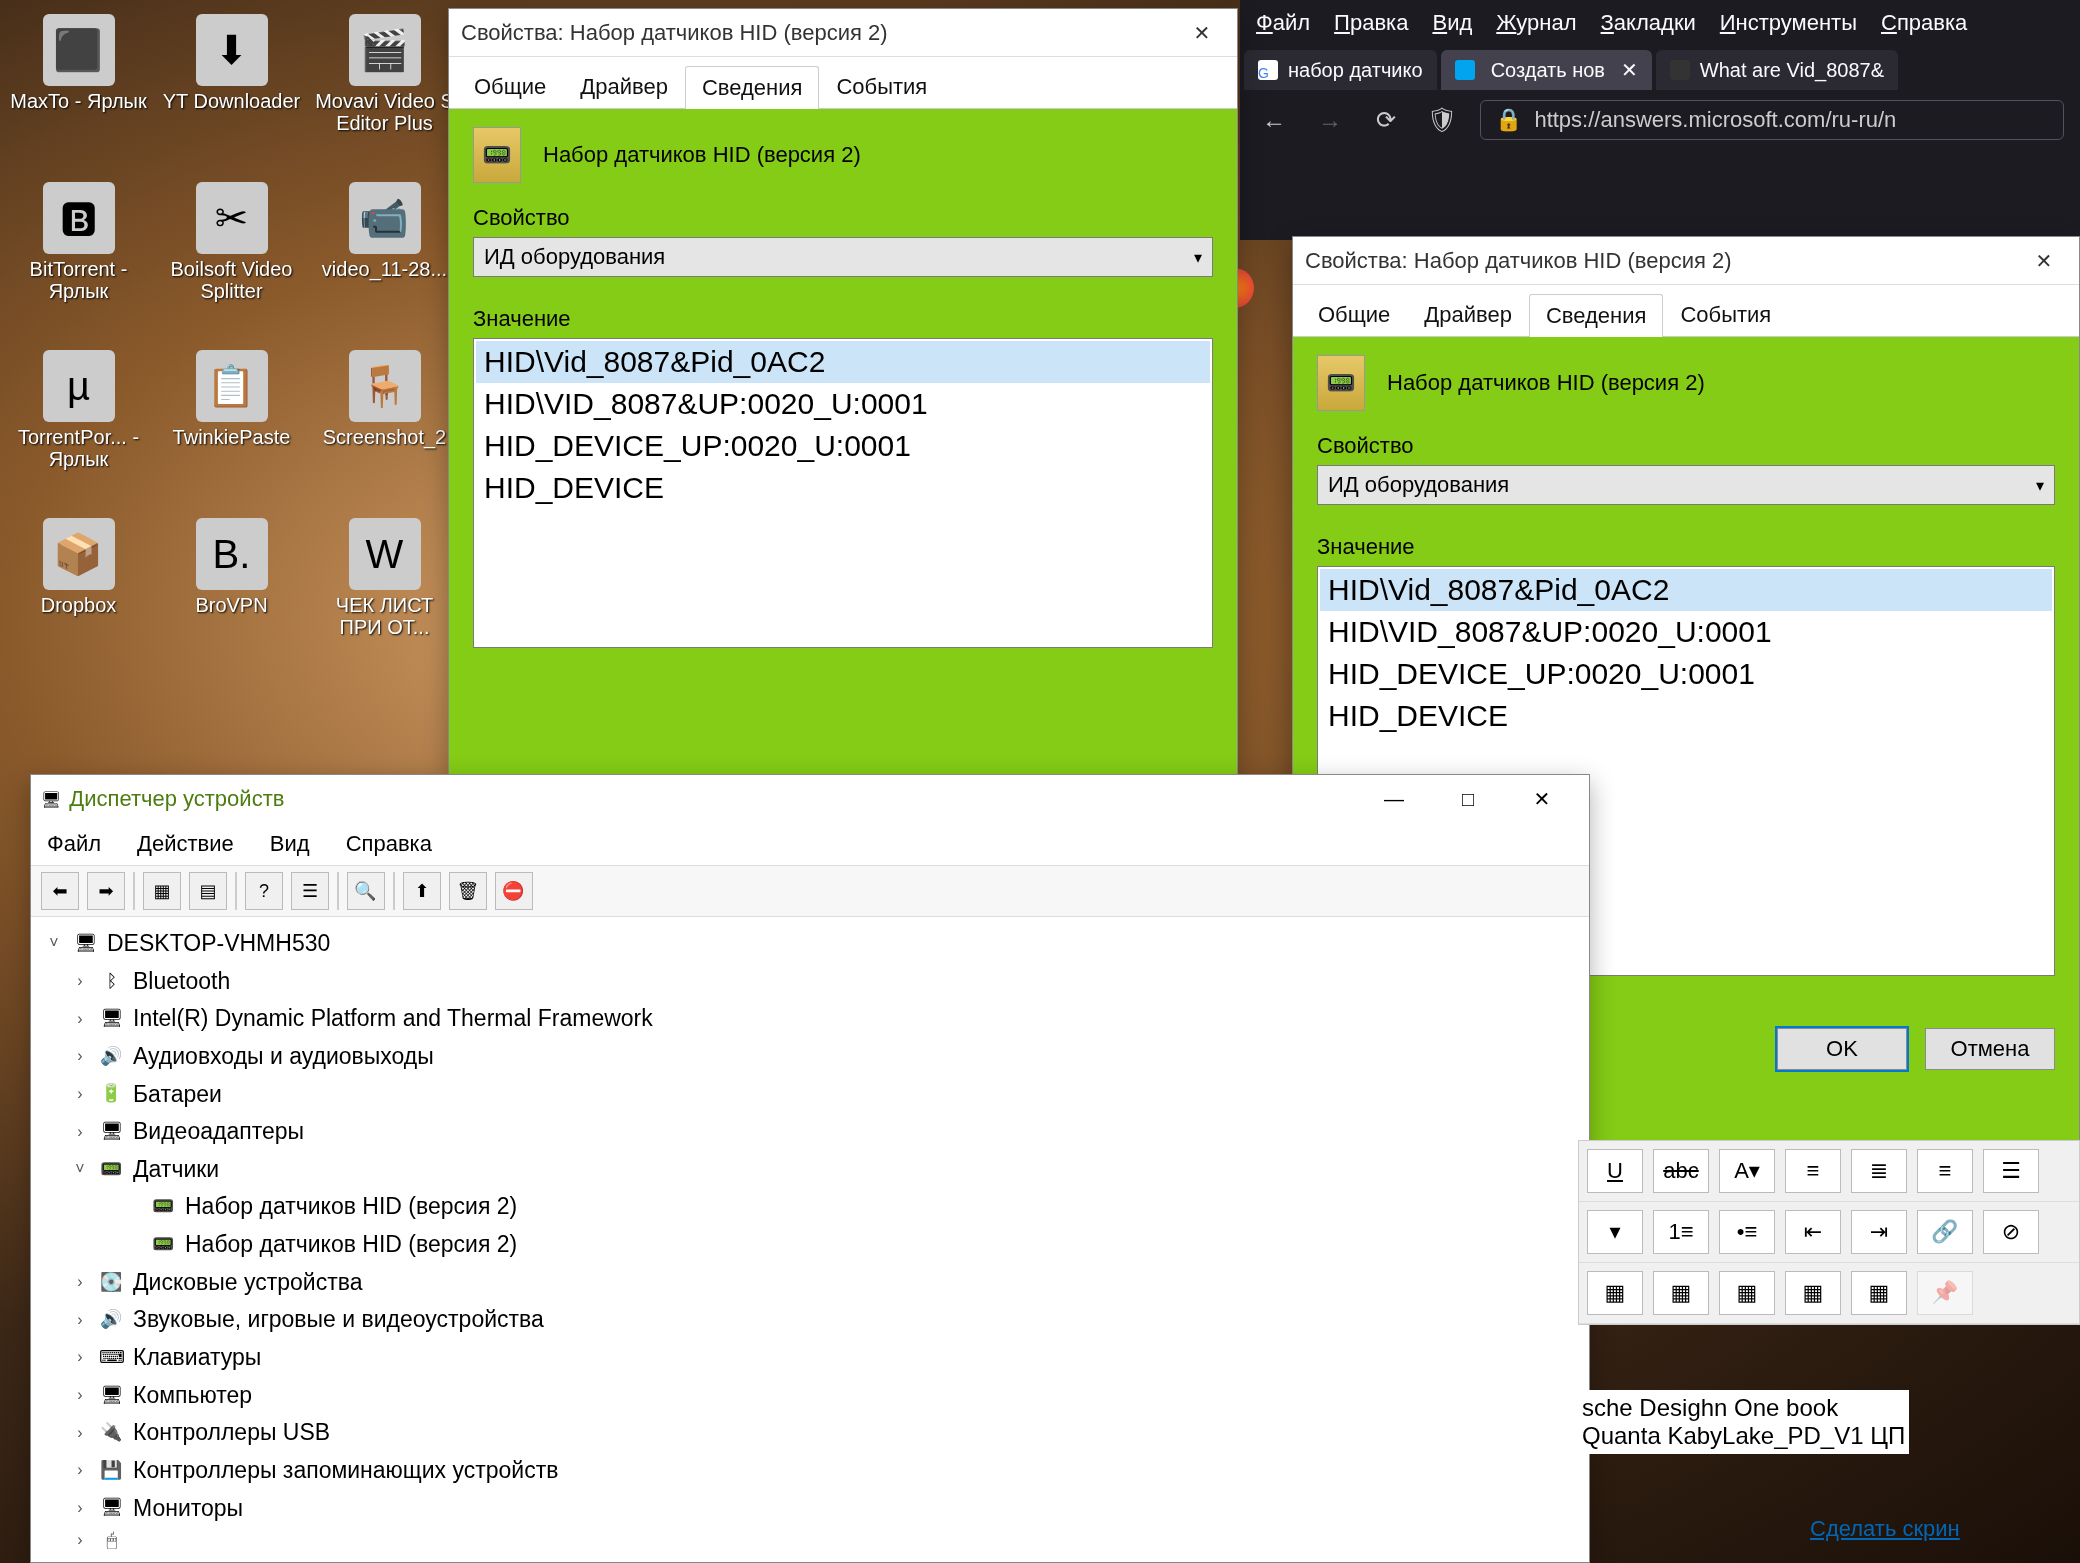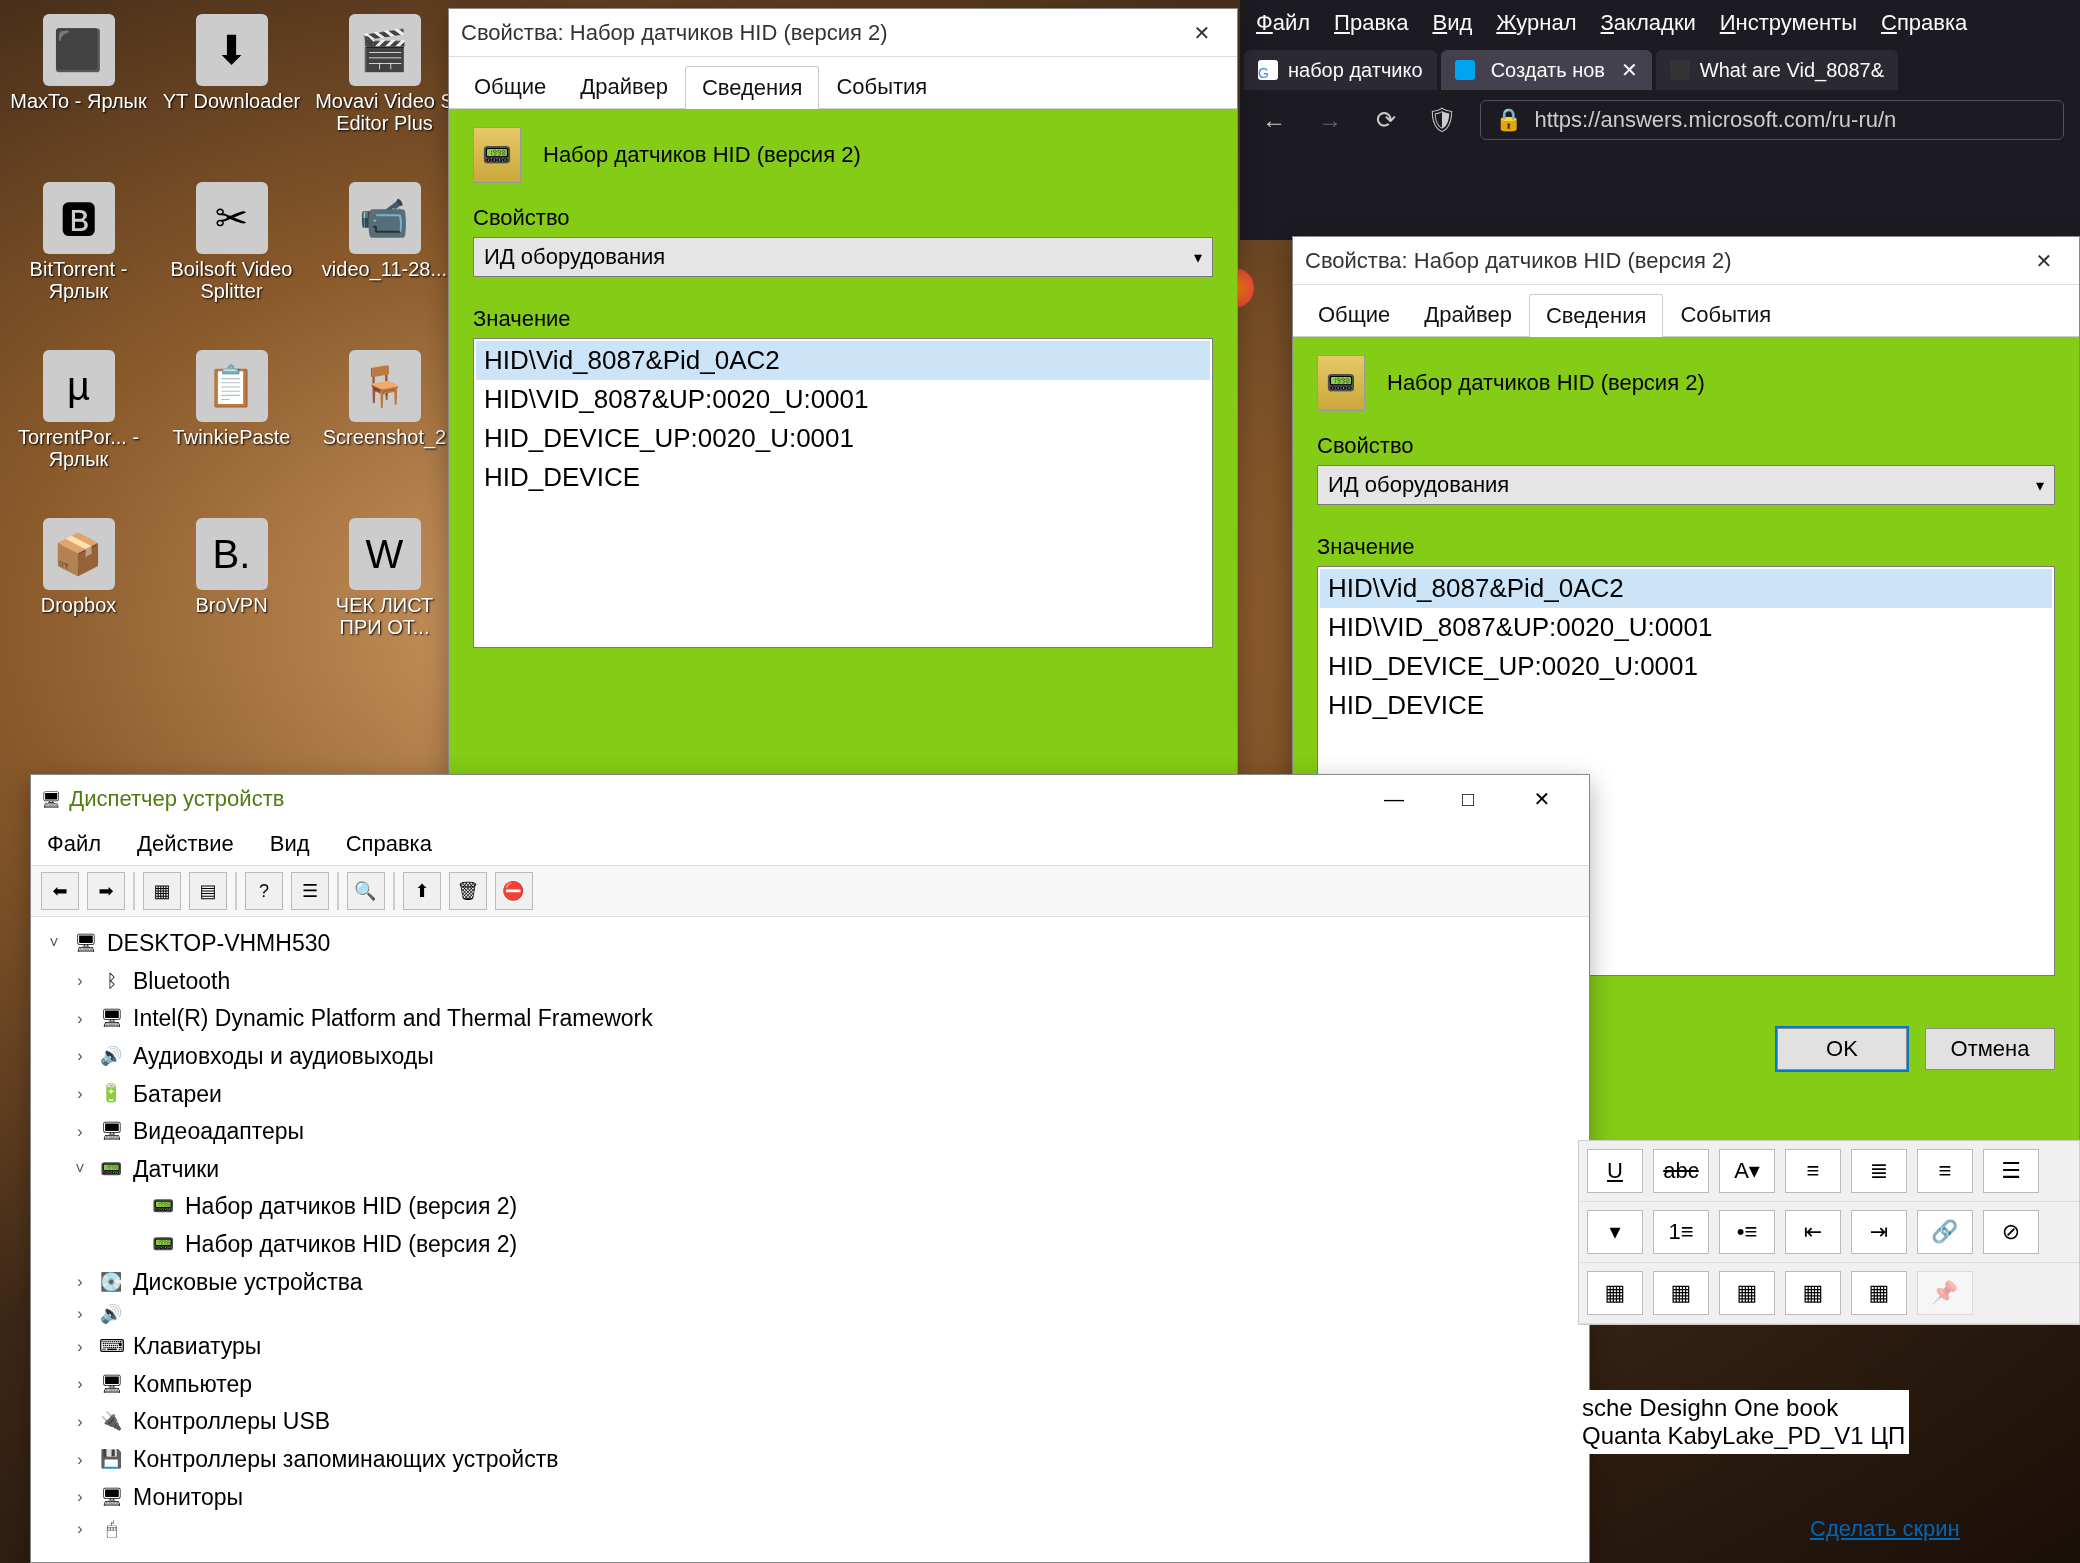--- a/index.html
+++ b/index.html
@@ -27,21 +27,21 @@
 
 .dialog-body { padding: 18px 24px; }
 .dev-header { display: flex; align-items: center; gap: 22px; margin-bottom: 22px; }
 .dev-icon { width: 48px; height: 56px; background: linear-gradient(#e6c868,#c9a83b); border: 1px solid #999; display: flex; align-items: center; justify-content: center; font-size: 24px; }
 .dev-title { font-size: 22px; }
 
 .field-label { font-size: 22px; margin-bottom: 6px; display: block; }
 .combo { width: 100%; height: 40px; border: 1px solid #7a7a7a; background: #e5e5e5; display: flex; align-items: center; justify-content: space-between; padding: 0 10px; font-size: 22px; cursor: pointer; margin-bottom: 29px; }
 .combo-arrow { font-size: 16px; }
 
-.listbox { width: 100%; min-height: 310px; border: 1px solid #7a7a7a; background: #fff; padding: 2px; font-size: 26px; }
+.listbox { width: 100%; min-height: 310px; border: 1px solid #7a7a7a; background: #fff; padding: 2px; font-size: 30px; }
 .listitem { padding: 4px 8px; }
 .listitem.sel { background: #cce4f7; }
 
 
 .props1 { top: 8px; left: 448px; width: 790px; height: 768px; }
 
 
 .props2 { top: 236px; left: 1292px; width: 788px; height: 908px; }
 .props2 .btnrow { display: flex; justify-content: flex-end; gap: 18px; padding: 16px 24px; margin-top: 18px; }
 .winbtn { min-width: 130px; height: 42px; border: 1px solid #8a8a8a; background: #e1e1e1; font-size: 22px; cursor: pointer; }
@@ -325,20 +325,21 @@
         <span>Набор датчиков HID (версия 2)</span>
       </div>
       <div class="tree-row indent-1">
         <span class="tree-arrow">›</span>
         <span class="tree-icon">💽</span>
         <span>Дисковые устройства</span>
       </div>
       <div class="tree-row indent-1">
         <span class="tree-arrow">›</span>
         <span class="tree-icon">🔊</span>
+        <span>Звуковые, игровые и видеоустройства</span>
       </div>
       <div class="tree-row indent-1">
         <span class="tree-arrow">›</span>
         <span class="tree-icon">⌨</span>
         <span>Клавиатуры</span>
       </div>
       <div class="tree-row indent-1">
         <span class="tree-arrow">›</span>
         <span class="tree-icon">🖥</span>
         <span>Компьютер</span>

